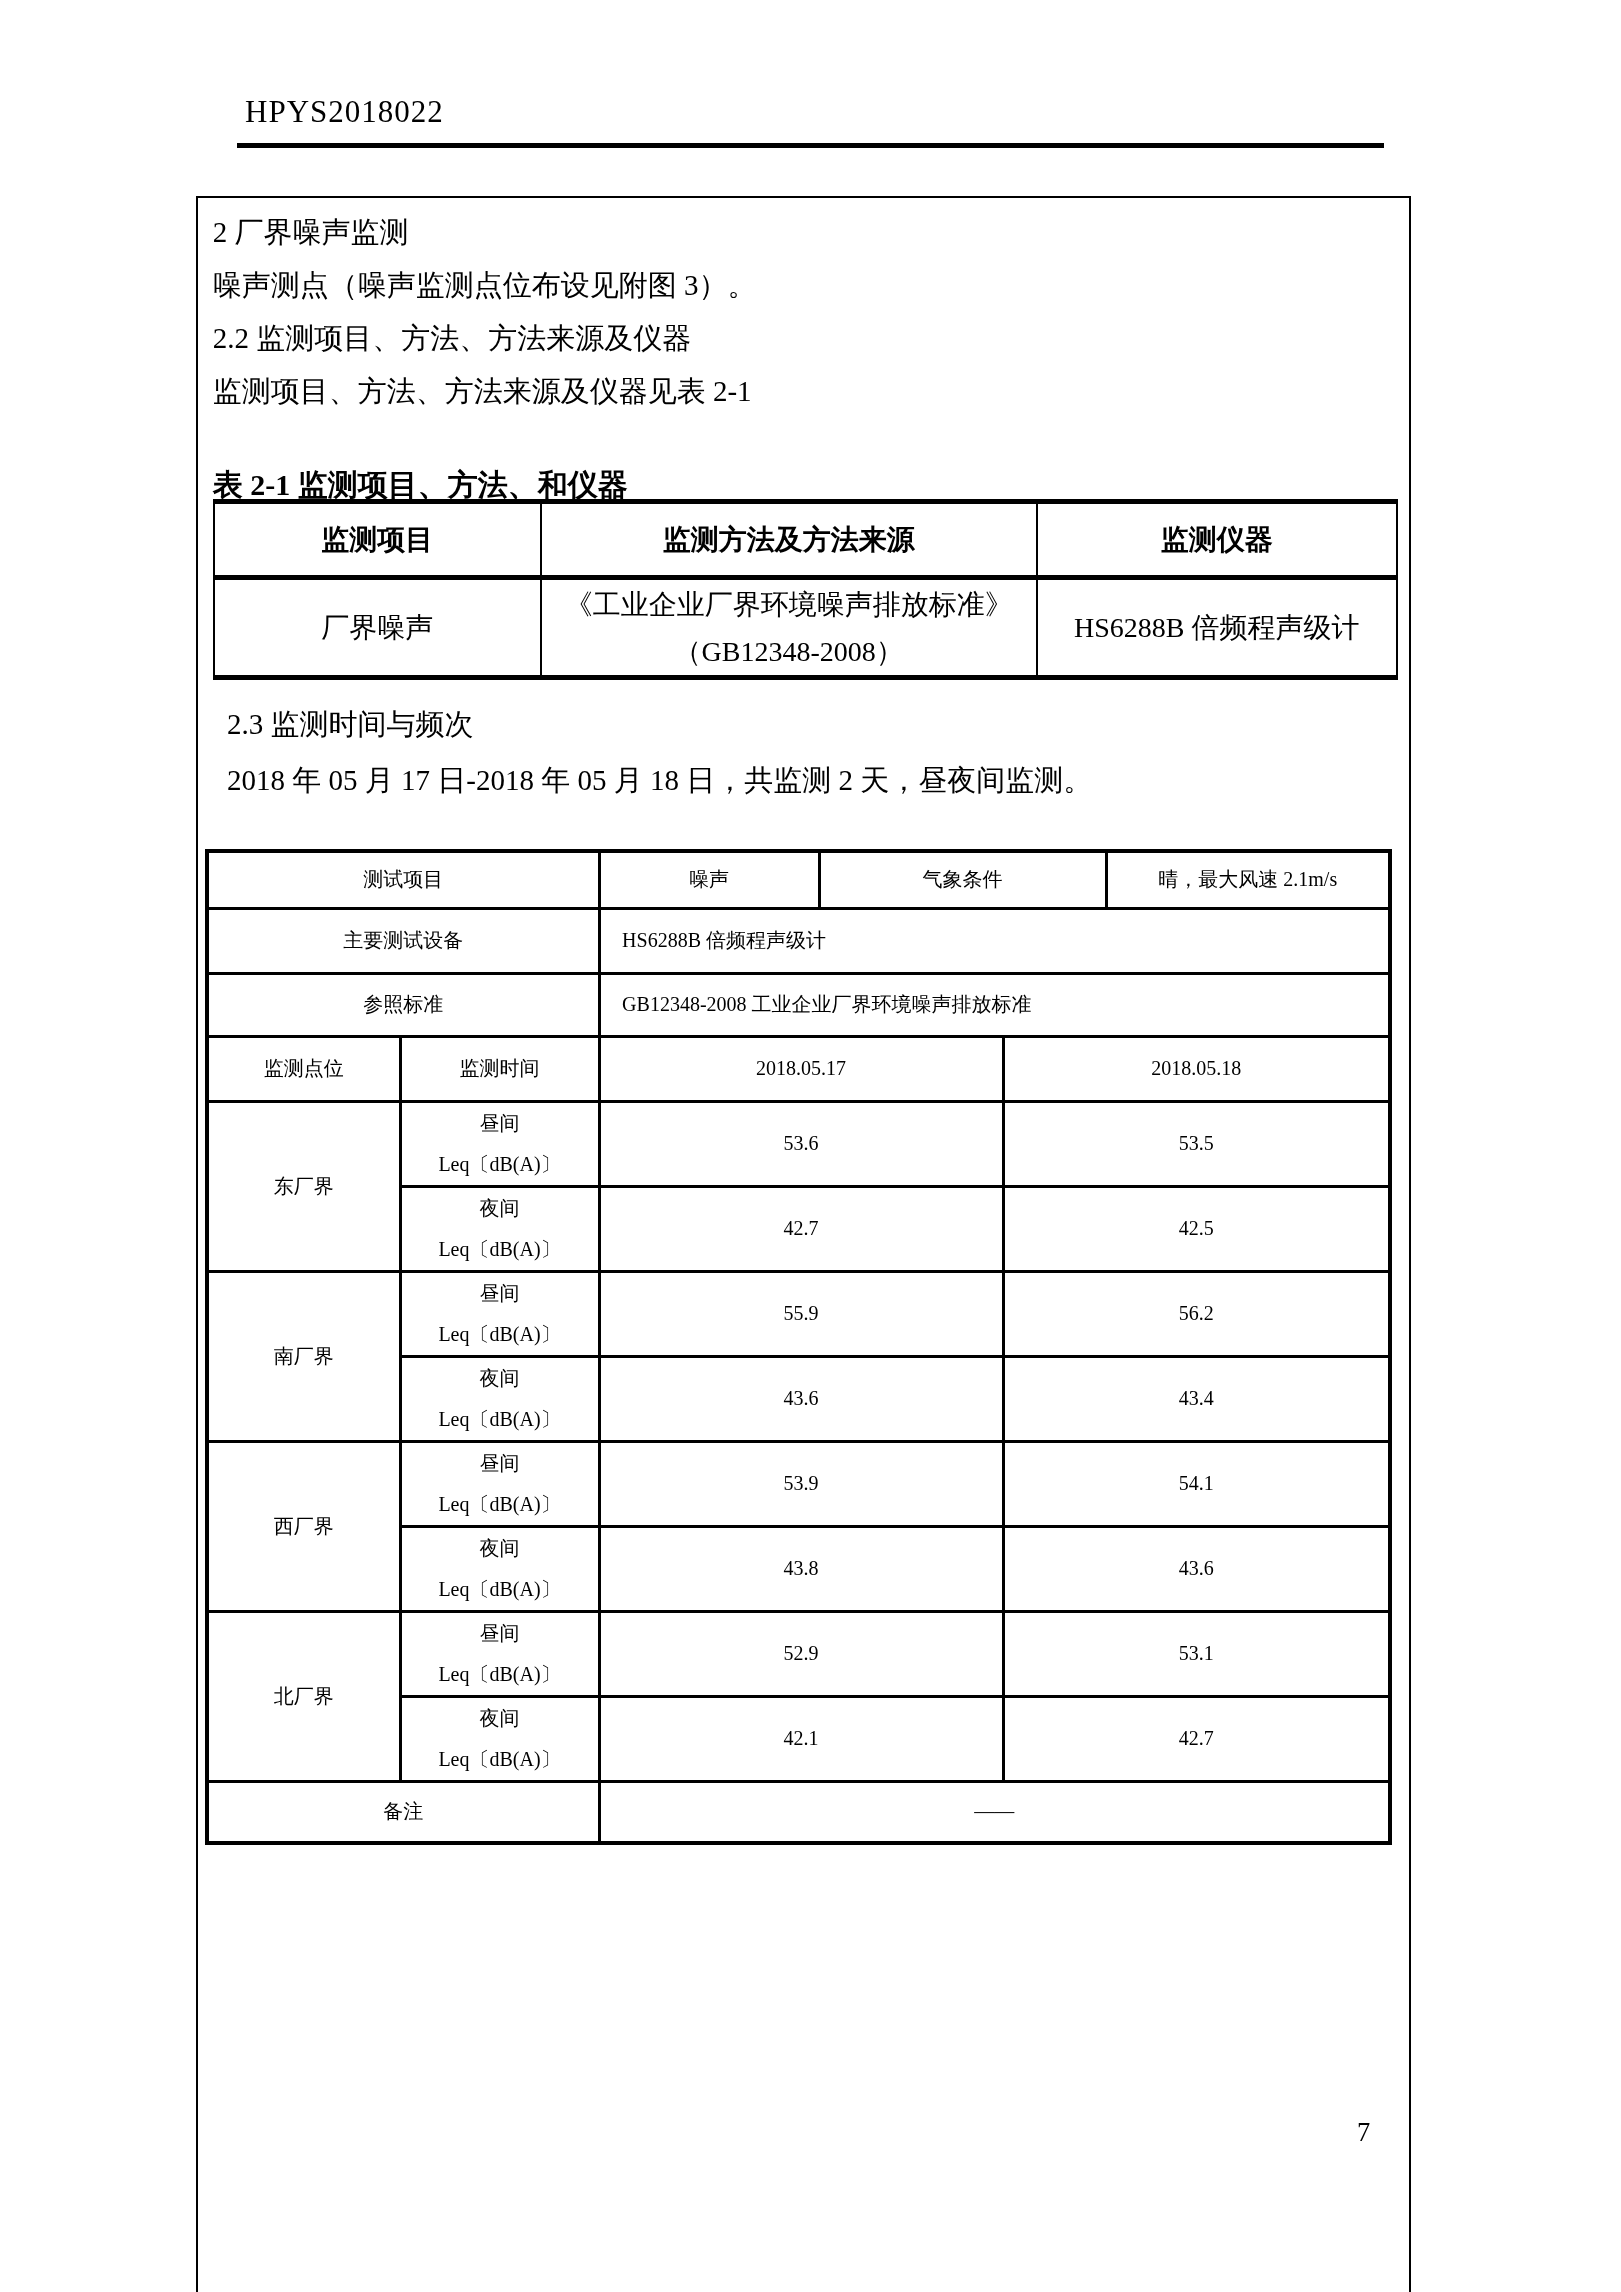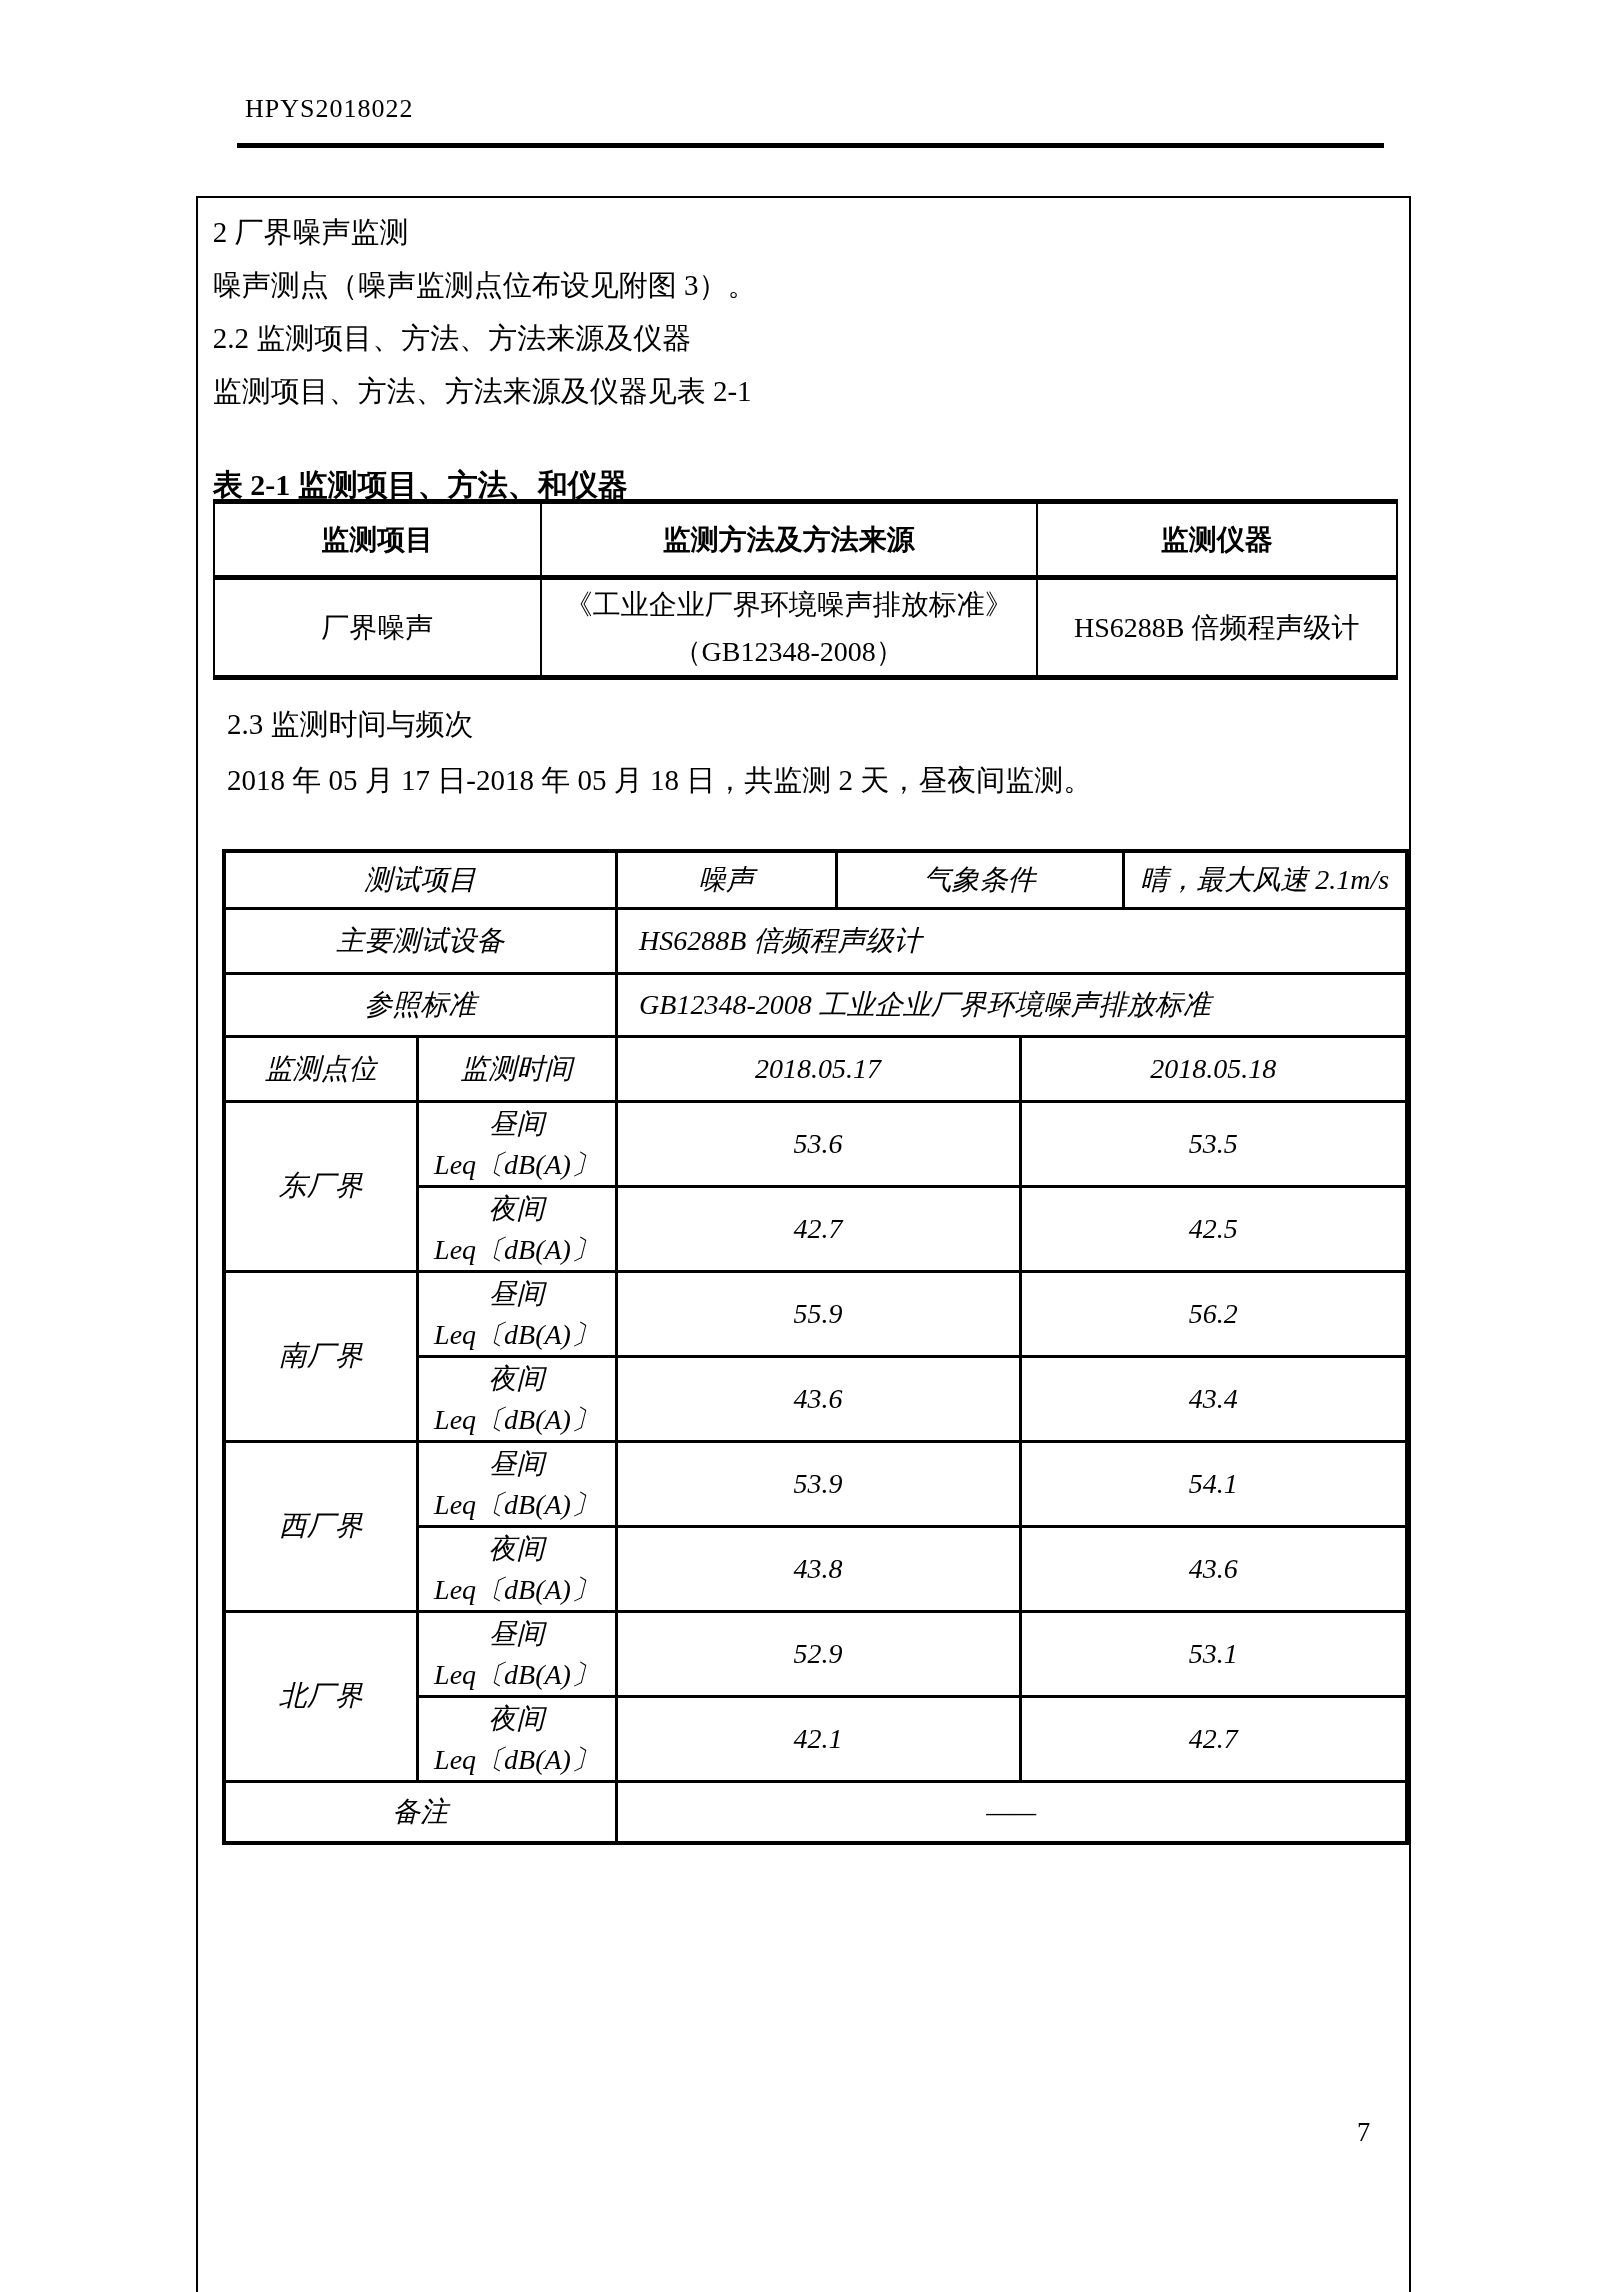--- a/index.html
+++ b/index.html
@@ -4,21 +4,21 @@
 <style>
   html,body{margin:0;padding:0;}
   body{
     width:1621px;height:2293px;
     background:#ffffff;color:#000;
     position:relative;
     font-family:"Liberation Serif","DejaVu Serif",serif;
   }
   .doc-header-code{
     position:absolute;left:245px;top:94px;
-    font-size:26px;letter-spacing:1px;
+    font-size:31px;letter-spacing:1px;
   }
   .doc-header-rule{
     position:absolute;left:237px;top:143px;
     width:1147px;height:4.9px;background:#000;
   }
   .content-box{
     position:absolute;left:196px;top:196px;
     width:1215px;height:2097px;
     border:2.9px solid #000;border-bottom:none;
     box-sizing:border-box;
@@ -44,24 +44,23 @@
     text-align:center;vertical-align:middle;padding:0;
   }
   .t21 thead th{border-bottom:5.9px solid #000;font-weight:bold;height:71px;}
   .t21 tbody td{height:95px;}
   .t21 .two-line div{line-height:47px;}
   .sec23-block{
     position:absolute;left:29px;top:498px;width:1180px;
     font-size:29px;line-height:56px;
   }
   .results{
-    position:absolute;left:24px;top:651px;width:1183px;
+    position:absolute;left:7px;top:651px;width:1183px;
     border:4.9px solid #000;
-    font-size:28px;
-    font-style:italic;
+    font-size:20px;
   }
   .results td,.results th{
     border:3.9px solid #000;
     text-align:center;vertical-align:middle;
     padding:0;font-weight:normal;
     overflow:hidden;
   }
   .results .h1{height:57px;}
   .results .h2{height:65px;}
   .results .h3{height:63px;}

